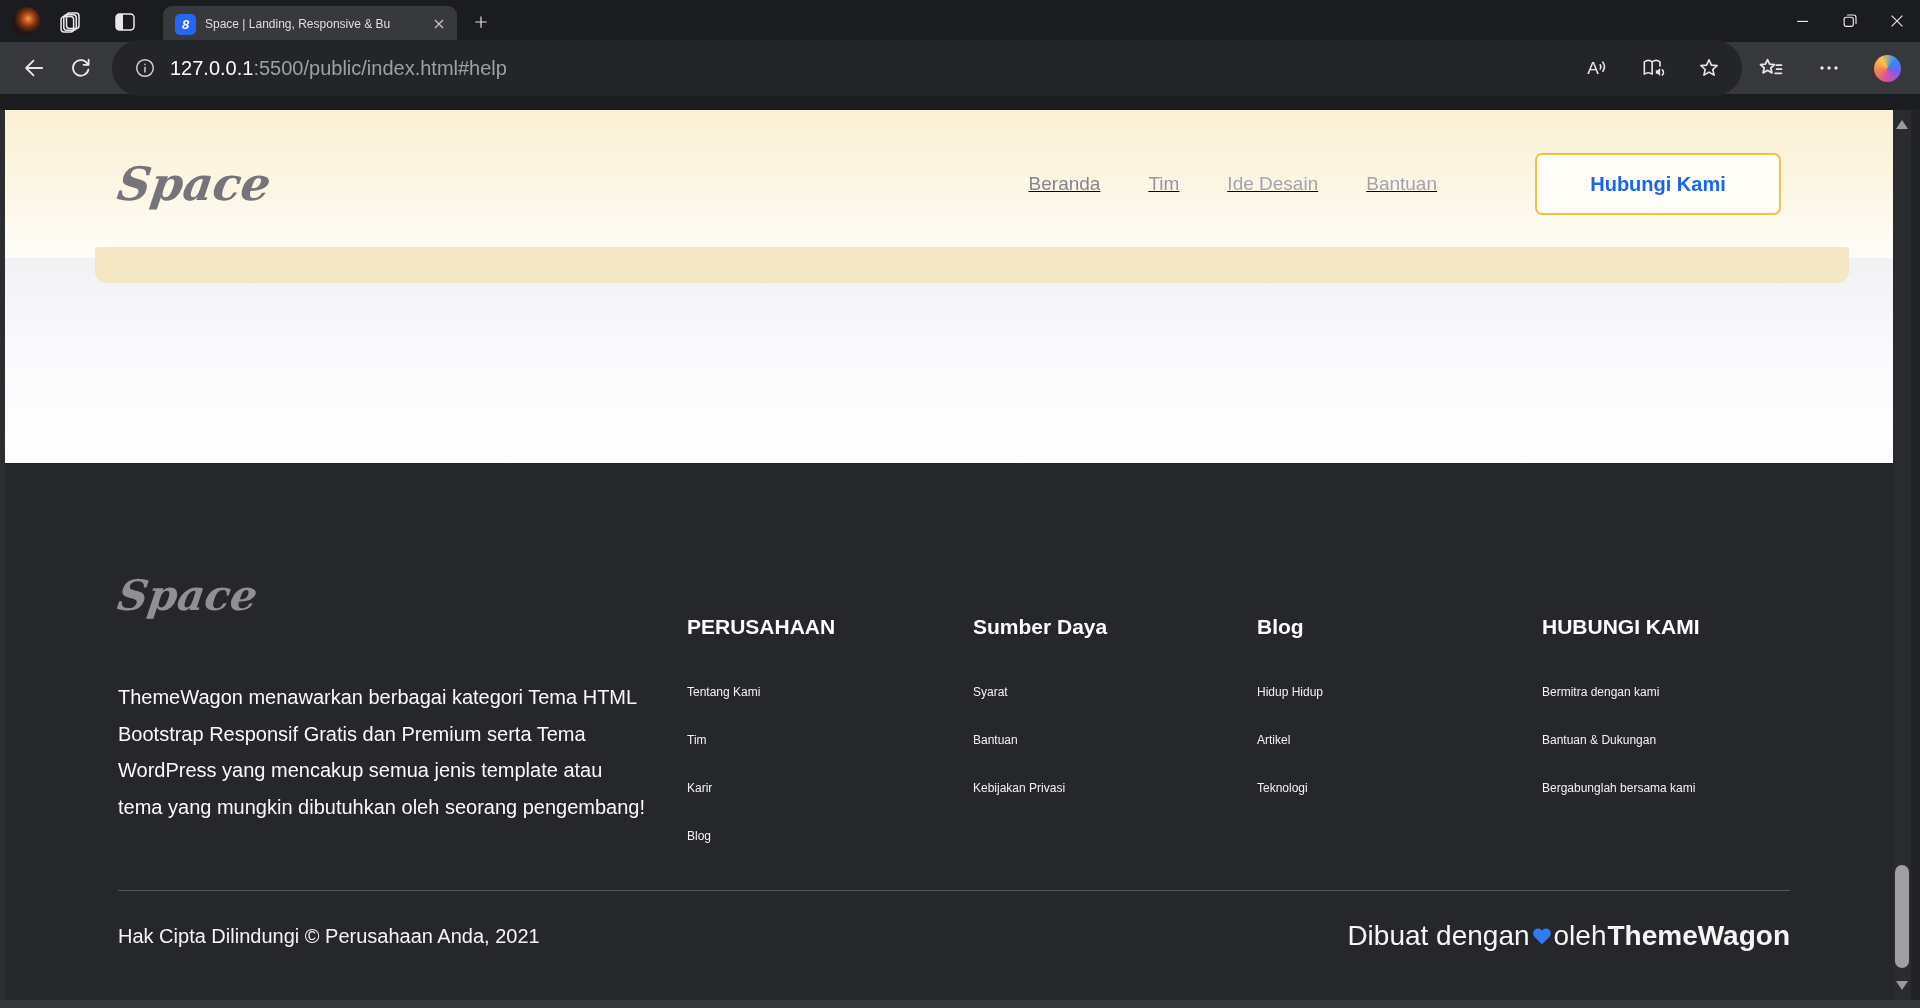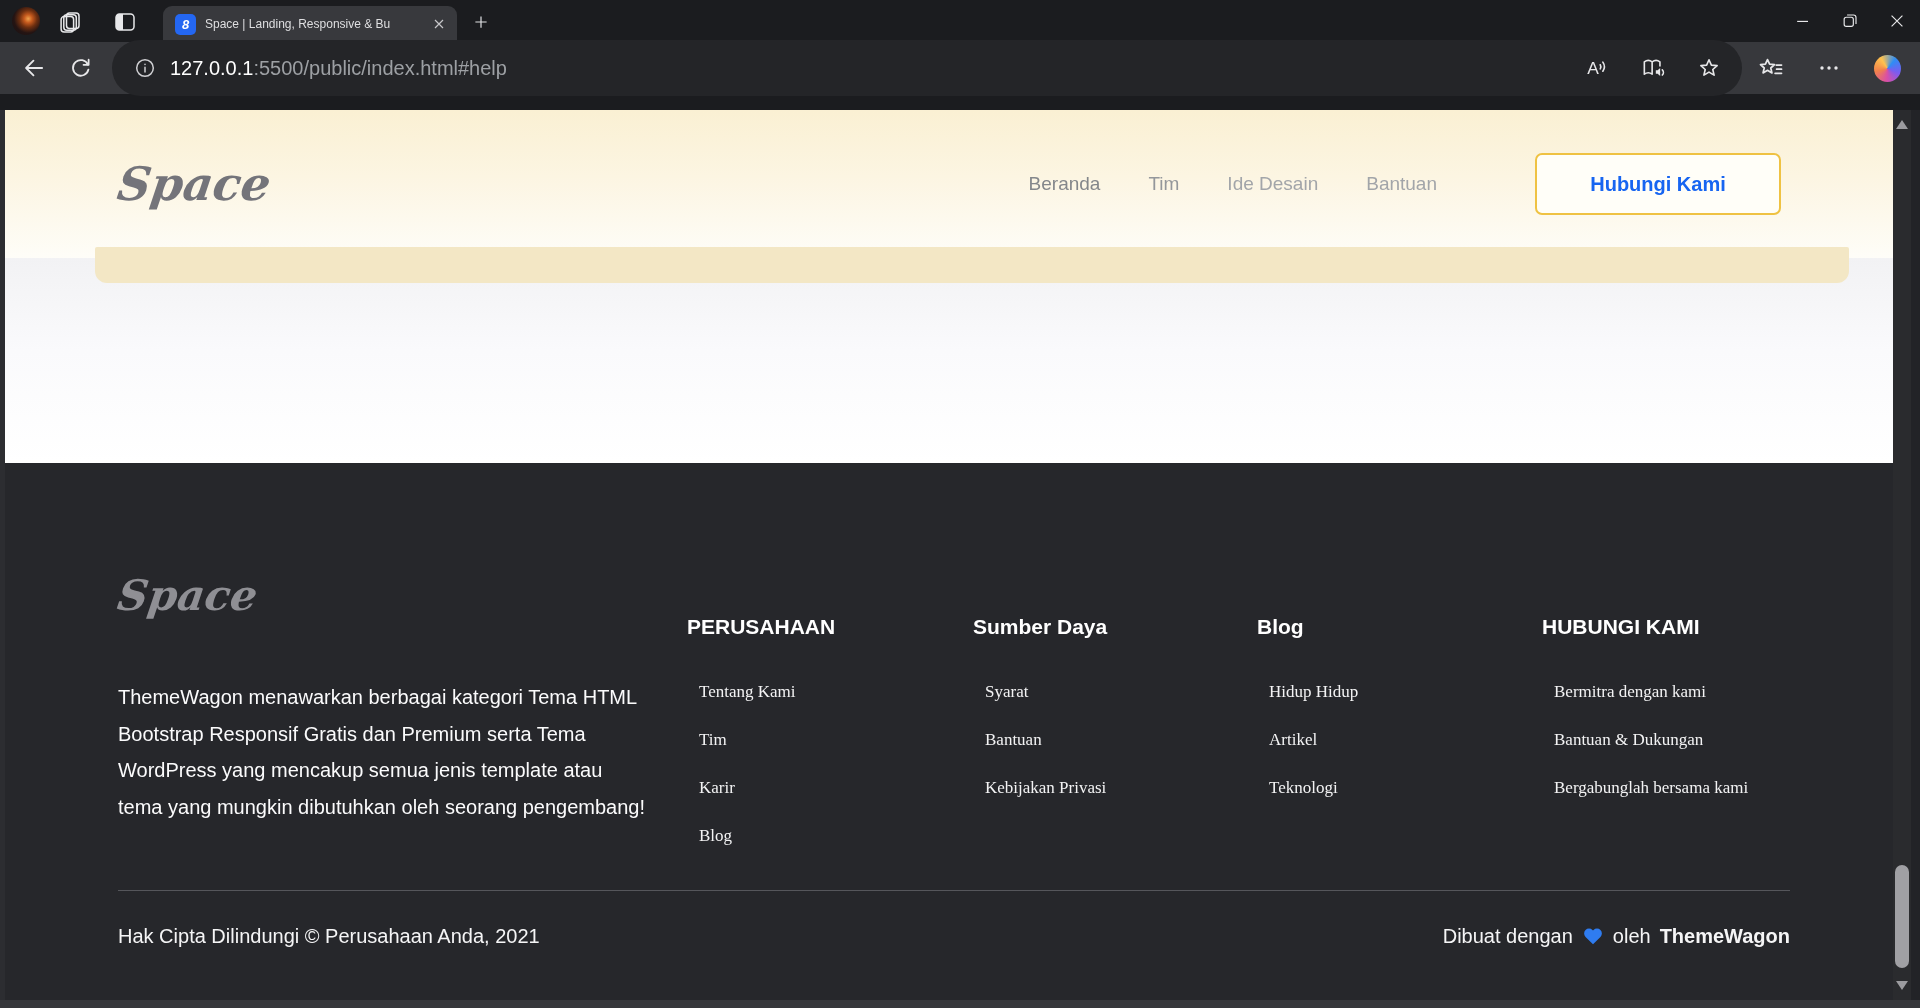--- a/index.html
+++ b/index.html
@@ -57,46 +57,46 @@
   .sb-down { bottom:10px; border-top:9px solid #9b9b9f; }
   .sb-thumb { position:absolute; left:2px; top:755px; width:14px; height:103px; background:#a0a0a4;
               border-radius:7px; cursor:grab; }
   .window-bottom { position:absolute; top:1000px; left:0; width:1920px; height:8px; background:#36373b; }
 
   
   .site-header { height:148px; background:linear-gradient(180deg,#faf0d3 0%, #fcf5e2 45%, #fefdf8 100%);
                  display:flex; align-items:center; padding:0 112px 0 113px; }
   .logoscript { font-family:"DejaVu Serif", serif; font-style:italic; font-weight:bold;
                 color:#74747a; font-size:46px; transform:skewX(-8deg); line-height:1; }
-  .nav { display:flex; gap:48px; margin-left:auto; margin-right:98px; font-size:19px; }
+  .nav { display:flex; gap:48px; margin-left:auto; margin-right:98px; font-size:19px;text-decoration:underline; }
   .nav span { cursor:pointer; color:#a2a5a9; }
   .nav span:first-child { color:#84878b; }
   .nav span:nth-child(2) { color:#94979b; }
   .cta { width:246px; height:62px; background:#fffef8; border:2px solid #efc243; border-radius:7px;
          color:#1765f1; font-weight:bold; font-size:20px; cursor:pointer; font-family:inherit; }
 
   .hero-rest { position:relative; height:205px;
                background:linear-gradient(180deg,#f2f2f4 0%, #fafafc 45%, #ffffff 100%); }
   .strip-card { position:absolute; top:-11px; left:90px; width:1754px; height:36px;
                 background:#f3e7c5; border-radius:2px 2px 12px 12px; }
 
   
   .footer { position:relative; height:537px; background:#26272b; color:#f5f5f6; }
   .f-logo { position:absolute; left:113px; top:112px; font-size:42px; color:#8f8f94; }
   .f-desc { position:absolute; left:113px; top:196px; width:532px; font-size:20px;
             line-height:36.5px; color:#fbfbfc; }
   .fcol { position:absolute; top:150px; }
   .fcol h4 { margin:0; font-size:21px; font-weight:bold; line-height:28px; color:#ffffff; }
-  .fcol ul { list-style:none; margin:27px 12px 0; padding:0; font-size:17px;font-family:Liberation Serif, serif; }
+  .fcol ul { list-style:none; margin:27px 0 0; padding:0; font-size:12px; }
   .fcol li { line-height:48px; color:#f3f3f4; cursor:pointer; }
   .c0 { left:682px; } .c1 { left:968px; } .c2 { left:1252px; } .c3 { left:1537px; width:228px; }
   .f-divider { position:absolute; left:113px; top:427px; width:1672px; border-top:1px solid #55565b; }
   .f-bottom-left  { position:absolute; left:113px; top:458px; font-size:20px; line-height:30px; }
-  .f-bottom-right { position:absolute; right:103px; top:458px; font-size:20px; line-height:30px;
-                    display:flex; align-items:center; gap:9px; }
+  .f-bottom-right { position:absolute; right:103px; top:458px; font-size:28px; line-height:30px;
+                    display:flex; align-items:center; gap:1px; }
   .f-bottom-right b { font-weight:bold; }
 
   svg.ic { display:block; }
 </style>
 </head>
 <body>
 
 <div class="stage">
 
   <div class="tabstrip">

